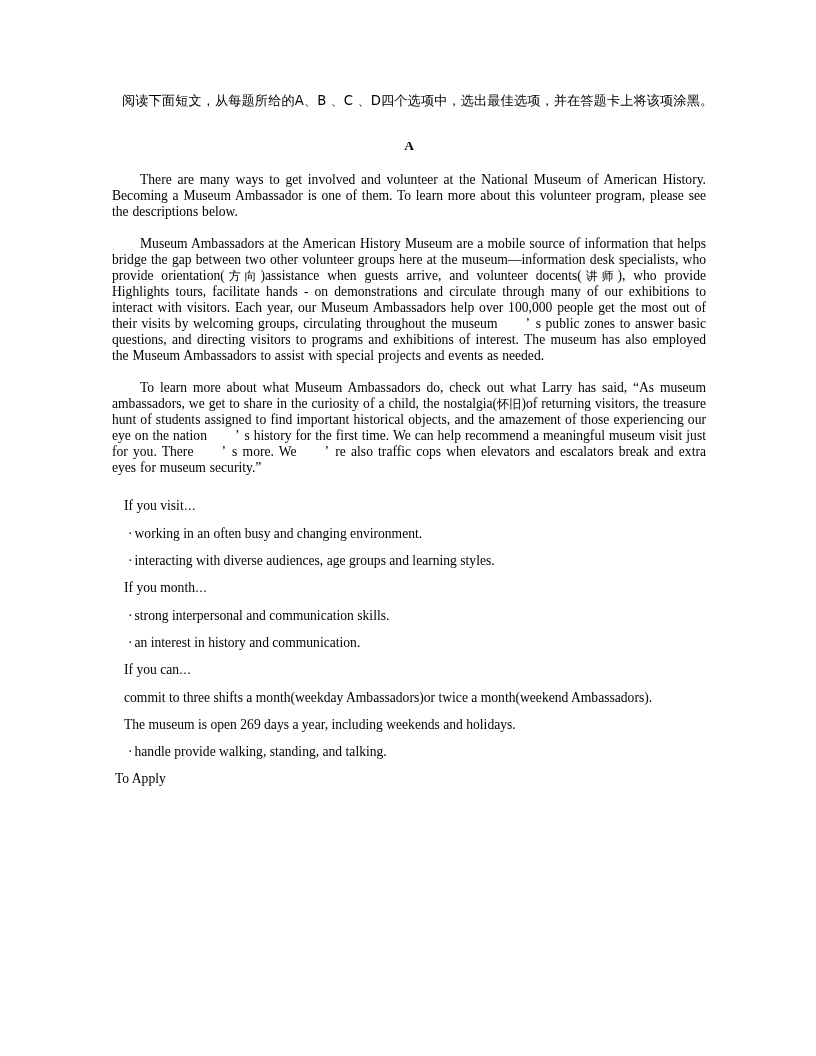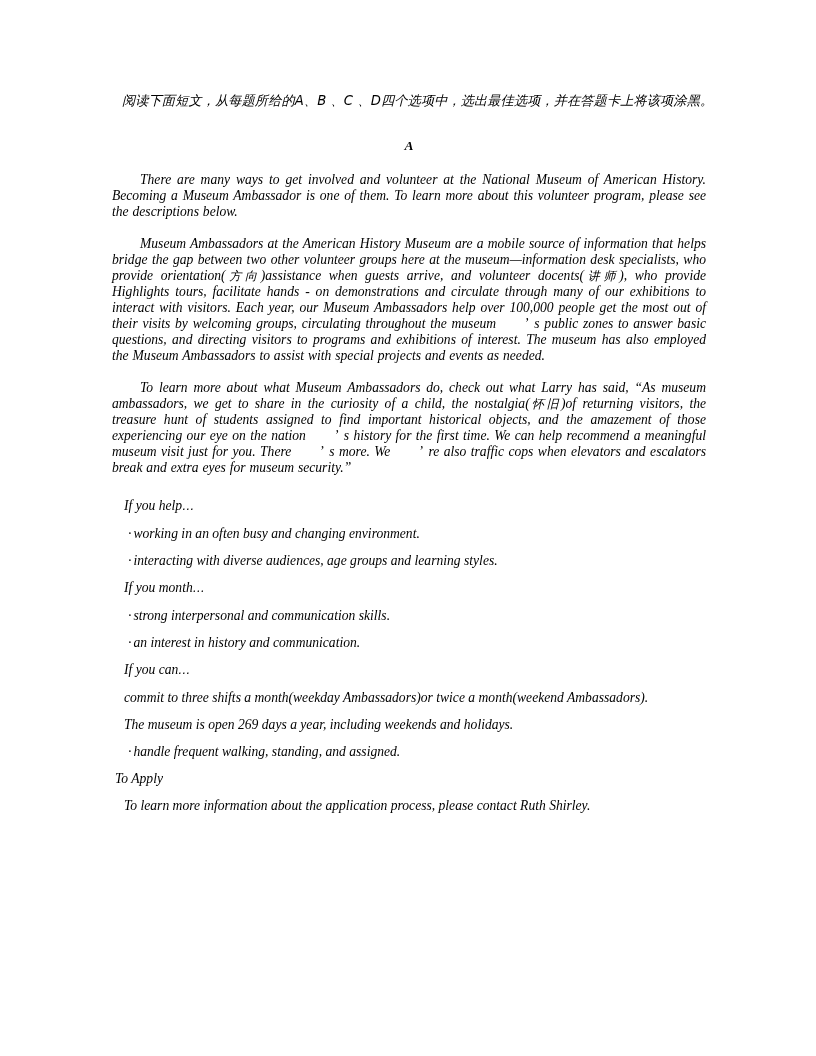--- a/index.html
+++ b/index.html
@@ -13,21 +13,20 @@
     color: #000000;
     -webkit-font-smoothing: none;
   }
   .page {
     position: relative;
     width: 816px;
     height: 1056px;
     background: #ffffff;
     overflow: hidden;
     box-sizing: border-box;
-    font-style: italic;
   }
   .content {
     position: absolute;
     left: 96px;
     top: 86px;
     width: 626px;
   }
 
   
   .instruction {
@@ -106,38 +105,37 @@
     <p class="instruction">阅读下面短文，从每题所给的A、B 、C 、D四个选项中，选出最佳选项，并在答题卡上将该项涂黑。</p>
 
     <div class="section-letter">A</div>
 
     <p class="para">There are many ways to get involved and volunteer at the National Museum of American History. Becoming a Museum Ambassador is one of them. To learn more about this volunteer program, please see the descriptions below.</p>
 
     <p class="para"><span>Museum Ambassadors at the American History Museum are a mobile source of information that helps bridge the gap between two other volunteer groups here at the museum—information desk specialists, who provide orientation(</span><span class="cjk">方向</span><span>)assistance when guests arrive, and volunteer docents(</span><span class="cjk">讲师</span><span>), who provide Highlights tours, facilitate hands - on demonstrations and circulate through many of our exhibitions to interact with visitors. Each year, our Museum Ambassadors help over 100,000 people get the most out of their visits by welcoming groups, circulating throughout the museum</span><span class="ap">’</span><span> s public zones to answer basic questions, and directing visitors to programs and exhibitions of interest. The museum has also employed the Museum Ambassadors to assist with special projects and events as needed.</span></p>
 
     <p class="para"><span>To learn more about what Museum Ambassadors do, check out what Larry has said, </span><span>“</span><span>As museum ambassadors, we get to share in the curiosity of a child, the nostalgia(</span><span class="cjk">怀旧</span><span>)of returning visitors, the treasure hunt of students assigned to find important historical objects, and the amazement of those experiencing our eye on the nation</span><span class="ap">’</span><span> s history for the first time. We can help recommend a meaningful museum visit just for you. There</span><span class="ap">’</span><span> s more. We</span><span class="ap">’</span><span> re also traffic cops when elevators and escalators break and extra eyes for museum security.</span><span>”</span></p>
 
-    <p class="line"><span>If you help</span><span class="ell">…</span></p>
+    <p class="line"><span>If you visit</span><span class="ell">…</span></p>
 
     <p class="bullet-line"><span class="bullet-dot">·</span><span>working in an often busy and changing environment.</span></p>
 
     <p class="bullet-line"><span class="bullet-dot">·</span><span>interacting with diverse audiences, age groups and learning styles.</span></p>
 
     <p class="line"><span>If you month</span><span class="ell">…</span></p>
 
     <p class="bullet-line"><span class="bullet-dot">·</span><span>strong interpersonal and communication skills.</span></p>
 
     <p class="bullet-line"><span class="bullet-dot">·</span><span>an interest in history and communication.</span></p>
 
     <p class="line"><span>If you can</span><span class="ell">…</span></p>
 
     <p class="line">commit to three shifts a month(weekday Ambassadors)or twice a month(weekend Ambassadors).</p>
 
     <p class="line">The museum is open 269 days a year, including weekends and holidays.</p>
 
-    <p class="bullet-line"><span class="bullet-dot">·</span><span>handle frequent walking, standing, and assigned.</span></p>
+    <p class="bullet-line"><span class="bullet-dot">·</span><span>handle provide walking, standing, and talking.</span></p>
 
     <p class="line flush">To Apply</p>
 
-    <p class="line">To learn more information about the application process, please contact Ruth Shirley.</p>
 
   </div>
 </div>
 
 </body></html>

